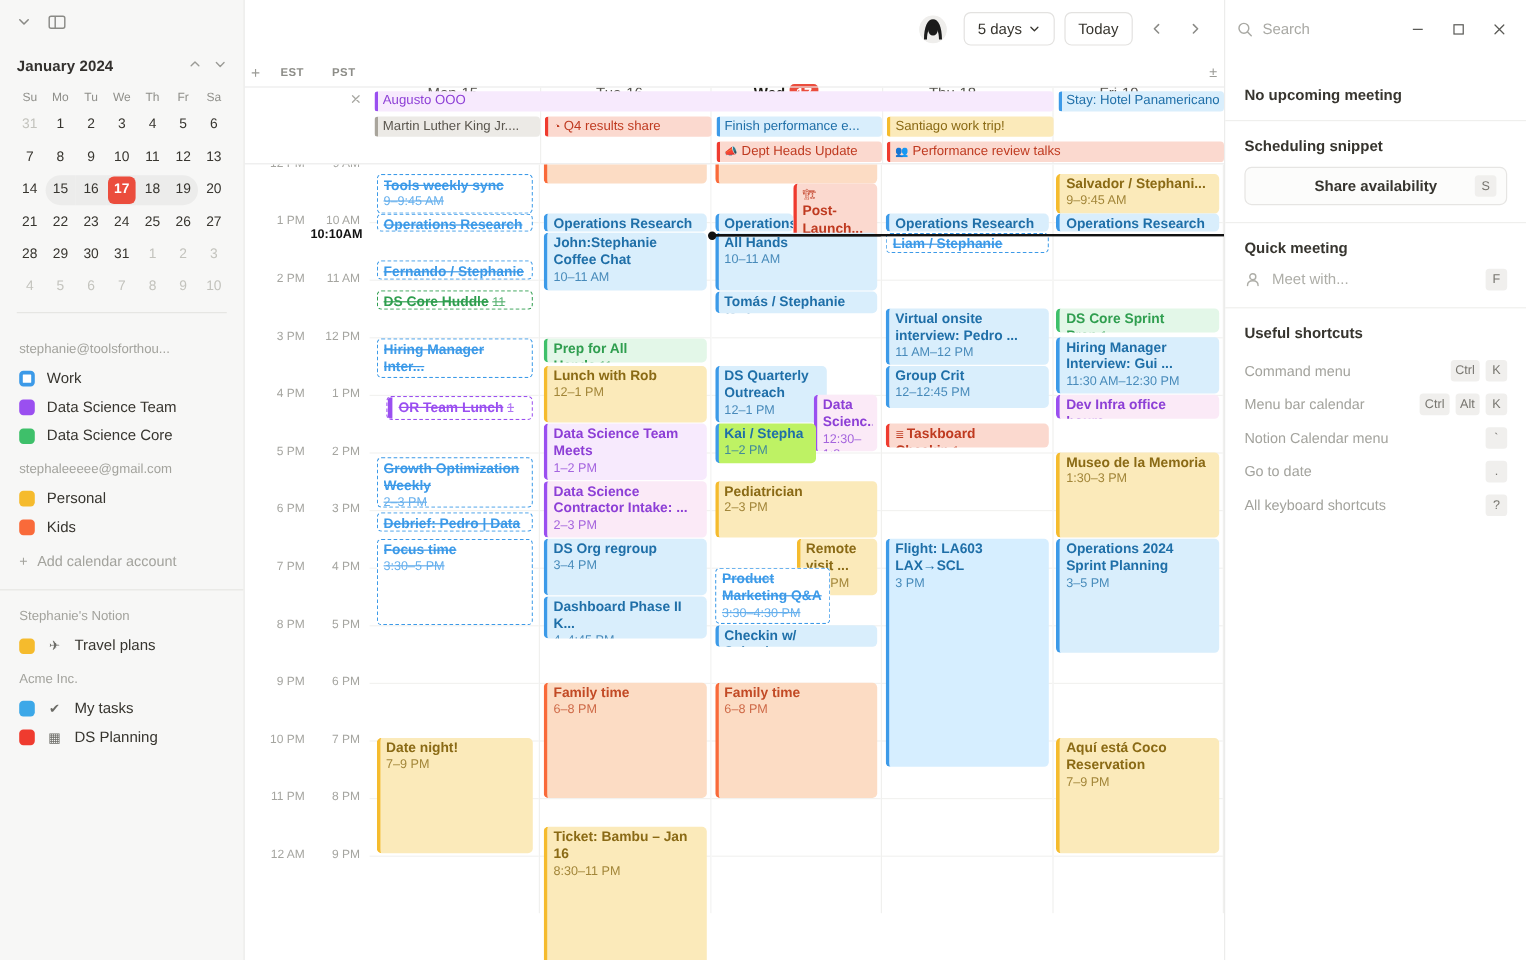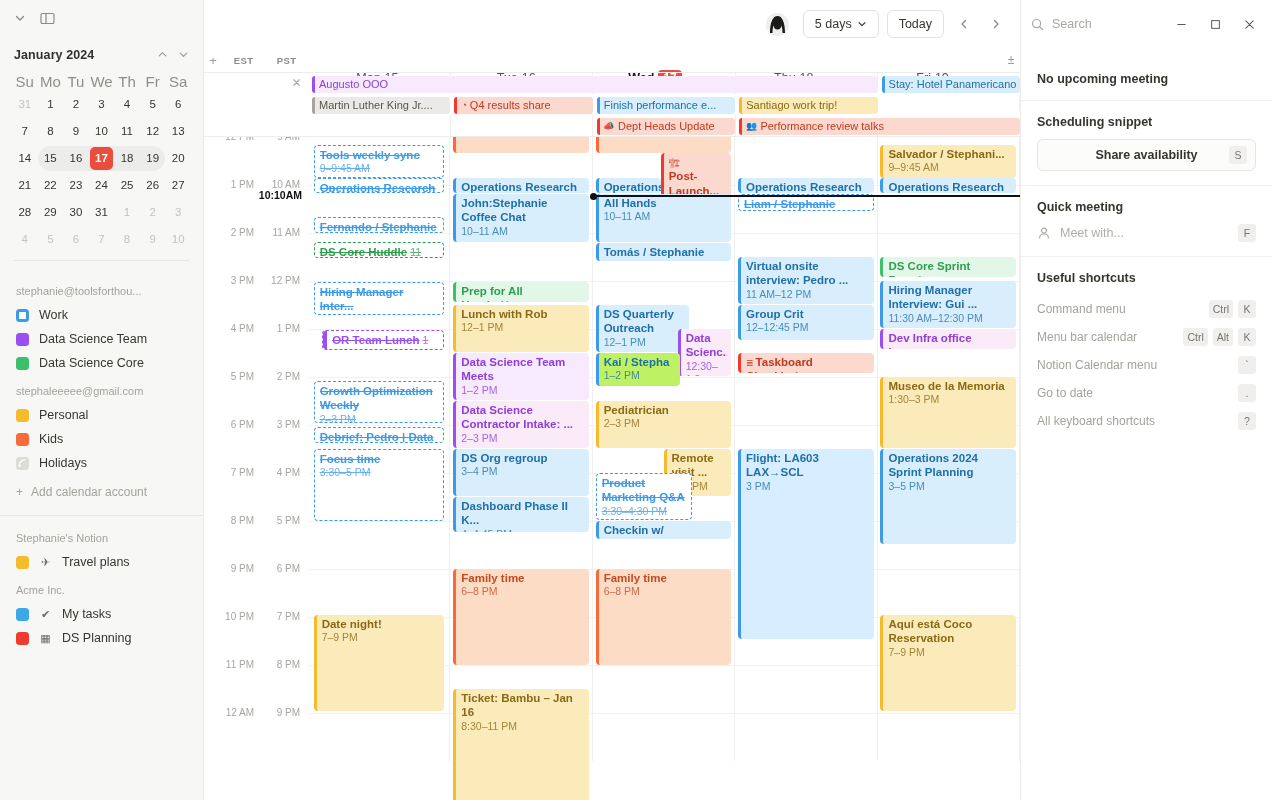--- a/index.html
+++ b/index.html
@@ -20,21 +20,21 @@
   }
   .sb-top { height: 36px; display: flex; align-items: center; gap: 14px; padding: 0 14px; }
   .sb-ico { color: #8a8a86; display: flex; align-items: center; justify-content: center; cursor: pointer; }
 
   .mini-cal { padding: 6px 12px 10px 12px; }
   .mc-head { display: flex; align-items: center; justify-content: space-between; padding: 4px 2px 8px 2px; }
   .mc-title { font-size: 12.5px; font-weight: 600; color: #33312e; letter-spacing: .1px; }
   .mc-navs { display: flex; gap: 10px; color: #9b9b96; }
   .mc-grid { display: grid; grid-template-columns: repeat(7, 1fr); row-gap: 2px; }
   .mc-dow {
-    font-size: 15px; color: #8f8f8a; text-align: center;
+    font-size: 10px; color: #8f8f8a; text-align: center;
     height: 20px; line-height: 20px; font-weight: 500;
   }
   .mc-day {
     font-size: 11.5px; text-align: center; height: 25px; line-height: 25px;
     color: #37352f; font-weight: 500; cursor: pointer; position: relative;
   }
   .mc-day.dim { color: #c3c3bd; font-weight: 400; }
   .mc-day.inweek { background: #ececeb; }
   .mc-day.wk-first { border-radius: 13px 0 0 13px; }
   .mc-day.wk-last  { border-radius: 0 13px 13px 0; }
@@ -300,27 +300,20 @@
         </div>
         <div class="acct-label">stephaleeeee@gmail.com</div>
         <div class="cal-row">
           <span class="swatch" style="background: rgb(245, 187, 45);"></span>
           <span class="cal-name">Personal</span>
         </div>
         <div class="cal-row">
           <span class="swatch" style="background: rgb(249, 106, 58);"></span>
           <span class="cal-name">Kids</span>
         </div>
-        <div class="cal-row">
-          <span class="swatch hol" style="background: rgb(222, 220, 214);"><svg width="13" height="13" viewBox="0 0 13 13">
-              <path d="M3 9.5 A6 6 0 0 1 9.5 3" fill="none" stroke="#fff" stroke-width="1.2"></path>
-              <circle cx="4" cy="9" r="1" fill="#fff"></circle>
-            </svg></span>
-          <span class="cal-name">Holidays</span>
-        </div>
         <div class="add-acct">
           <span>+</span>
           <span>Add calendar account</span>
         </div>
         <div class="sb-divider"></div>
         <div class="acct-label">Stephanie's Notion</div>
         <div class="cal-row">
           <span class="swatch" style="background: rgb(245, 187, 45);"></span>
           <span class="nicon">✈</span>
           <span class="cal-name">Travel plans</span>
@@ -414,21 +407,21 @@
             <div style="flex: 1 1 0%; min-width: 0px; border-right: 1px solid rgb(240, 240, 238);"></div>
             <div style="flex: 1 1 0%; min-width: 0px; border-right: 1px solid rgb(240, 240, 238);"></div>
             <div style="flex: 1 1 0%; min-width: 0px; border-right: none;"></div>
             <div class="chip lbar" style="position: absolute; left: calc(0% + 2px); width: calc(80% - 4px); top: 1px; background: rgb(247, 234, 253); color: rgb(141, 63, 214); border-left-color: rgb(154, 79, 240);">
               <span class="ttl">Augusto OOO</span>
             </div>
             <div class="chip lbar" style="position: absolute; left: calc(80% + 2px); width: calc(20% - 4px); top: 1px; background: rgb(217, 238, 252); color: rgb(31, 111, 168); border-left-color: rgb(60, 154, 232);">
               <span class="ttl">Stay: Hotel Panamericano</span>
             </div>
           </div>
-          <div style="display: flex; position: relative; height: 21px; flex-direction: column;">
+          <div style="display: flex; position: relative; height: 21px;">
             <div style="flex: 1 1 0%; min-width: 0px; border-right: 1px solid rgb(240, 240, 238);"></div>
             <div style="flex: 1 1 0%; min-width: 0px; border-right: 1px solid rgb(240, 240, 238);"></div>
             <div style="flex: 1 1 0%; min-width: 0px; border-right: 1px solid rgb(240, 240, 238);"></div>
             <div style="flex: 1 1 0%; min-width: 0px; border-right: 1px solid rgb(240, 240, 238);"></div>
             <div style="flex: 1 1 0%; min-width: 0px; border-right: none;"></div>
             <div class="chip lbar" style="position: absolute; left: calc(0% + 2px); width: calc(20% - 4px); top: 1px; background: rgb(236, 234, 230); color: rgb(90, 86, 78); border-left-color: rgb(169, 165, 156);">
               <span class="ttl">Martin Luther King Jr....</span>
             </div>
             <div class="chip lbar" style="position: absolute; left: calc(20% + 2px); width: calc(20% - 4px); top: 1px; background: rgb(251, 217, 207); color: rgb(191, 58, 32); border-left-color: rgb(239, 59, 47);">
               <span style="font-size: 9px;">◔</span>

